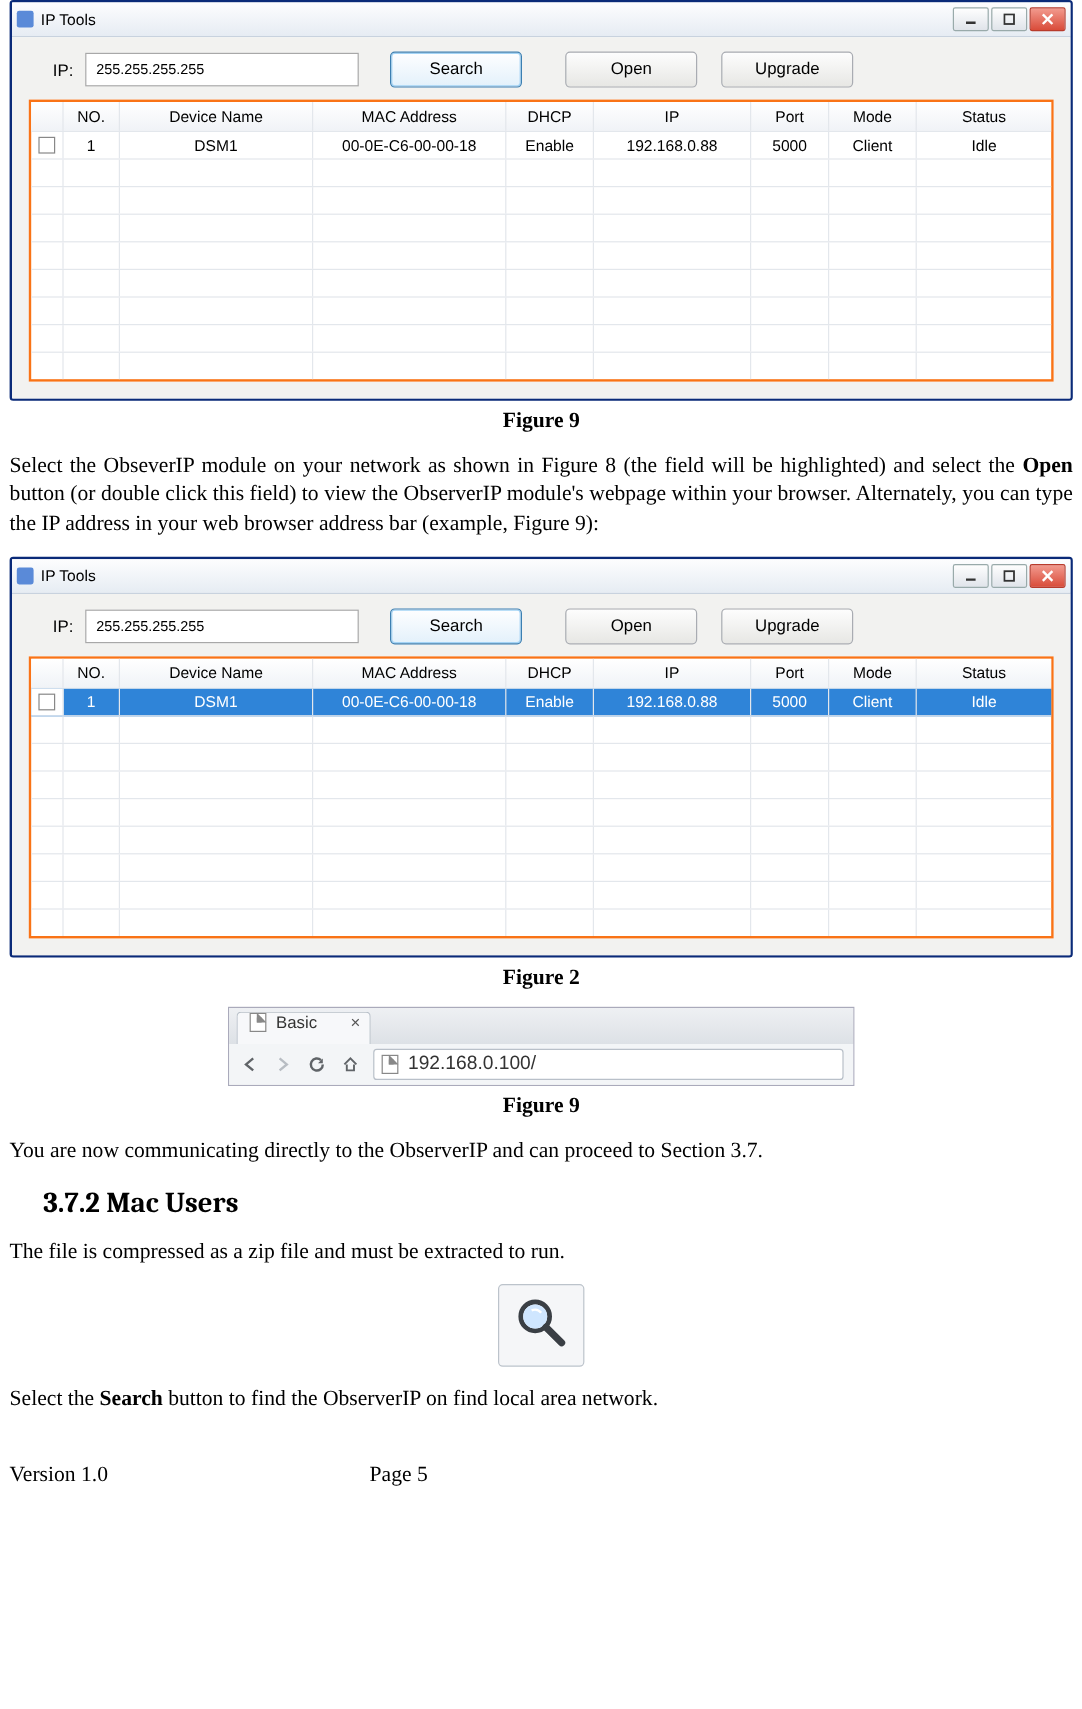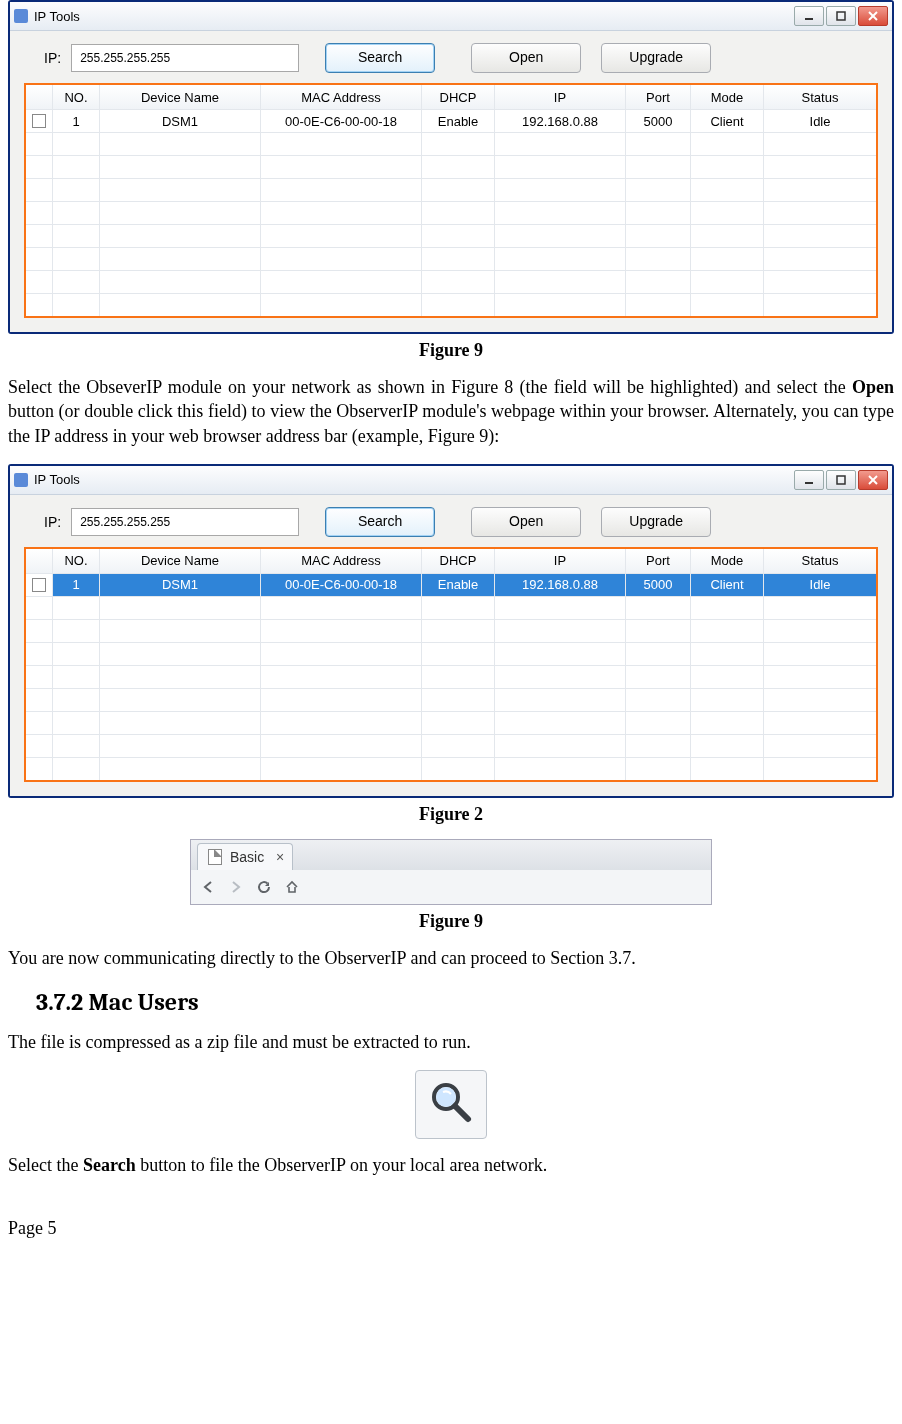--- a/index.html
+++ b/index.html
@@ -165,23 +165,23 @@
     background: linear-gradient(#f8f9fa,#e8ebef);
     font-family: Arial, sans-serif;
   }
   .browser .tabstrip {
     height: 30px;
     display:flex; align-items:flex-end;
     padding-left: 6px;
     background: linear-gradient(#eef0f3,#dde1e6);
   }
   .browser .tab {
-    display:flex; align-items:center;
+    display:flex; 
     height: 26px;
-    padding: 0 28px 0 10px;
+    padding: 0 44px 0 10px;
     background: #f7f8fa;
     border: 1px solid #b8c0c9;
     border-bottom: none;
     border-radius: 4px 4px 0 0;
     font-size: 14px;
     color: #333;
     position: relative;
   }
   .browser .tab .doc-ico {
     width: 12px; height: 14px;
@@ -562,20 +562,24 @@
       <svg width="14" height="14">
           <path d="M12 7 A5 5 0 1 1 10.5 3.5" fill="none" stroke="#606468" stroke-width="2"></path>
           <path d="M12 2 L12 6 L8 6 Z" fill="#606468"></path>
         </svg>
     </span>
     <span class="nav-ico">
       <svg width="14" height="14">
           <path d="M2 7 L7 2 L12 7 M4 7 V12 H10 V7" fill="none" stroke="#606468" stroke-width="1.6"></path>
         </svg>
     </span>
+    <div class="urlbox">
+      <span class="doc-ico"></span>
+      <span>192.168.0.100/</span>
+    </div>
   </div>
 </div>
 <div class="figure-caption">Figure 9</div>
 
 <p class="body">You are now communicating directly to the ObserverIP and can proceed to Section 3.7.</p>
 
 <h3 class="section">3.7.2  Mac Users</h3>
 
 <p class="body">The file is compressed as a zip file and must be extracted to run.</p>
 
@@ -584,18 +588,19 @@
     <svg width="46" height="46">
       <circle cx="18" cy="18" r="12" fill="none" stroke="#3a3f45" stroke-width="4"></circle>
       <circle cx="18" cy="18" r="10" fill="#cfe6ff"></circle>
       <path d="M15 13 A7 7 0 0 1 23 15" fill="none" stroke="#ffffff" stroke-width="2"></path>
       <line x1="27" y1="27" x2="40" y2="40" stroke="#3a3f45" stroke-width="6" stroke-linecap="round"></line>
     </svg>
   </span>
 </div>
 
 <p class="body">
-  <span>Select the </span><b>Search</b><span> button to file the ObserverIP on your local area network.</span>
+  <span>Select the </span><b>Search</b><span> button to find the ObserverIP on find local area network.</span>
 </p>
 
 <div class="footer">
+  <span class="left">Version 1.0</span>
   <span>Page 5</span>
 </div>
 
 </body></html>

